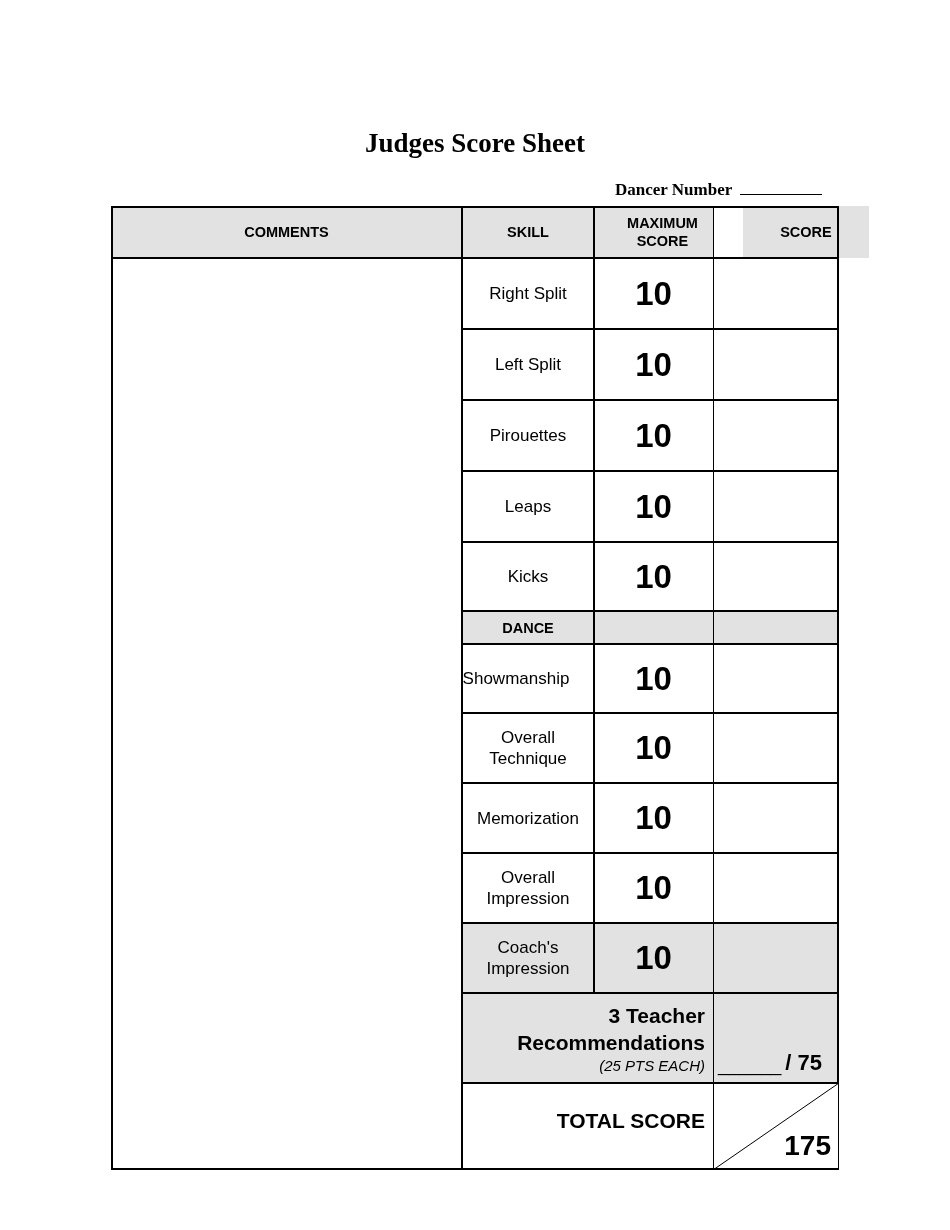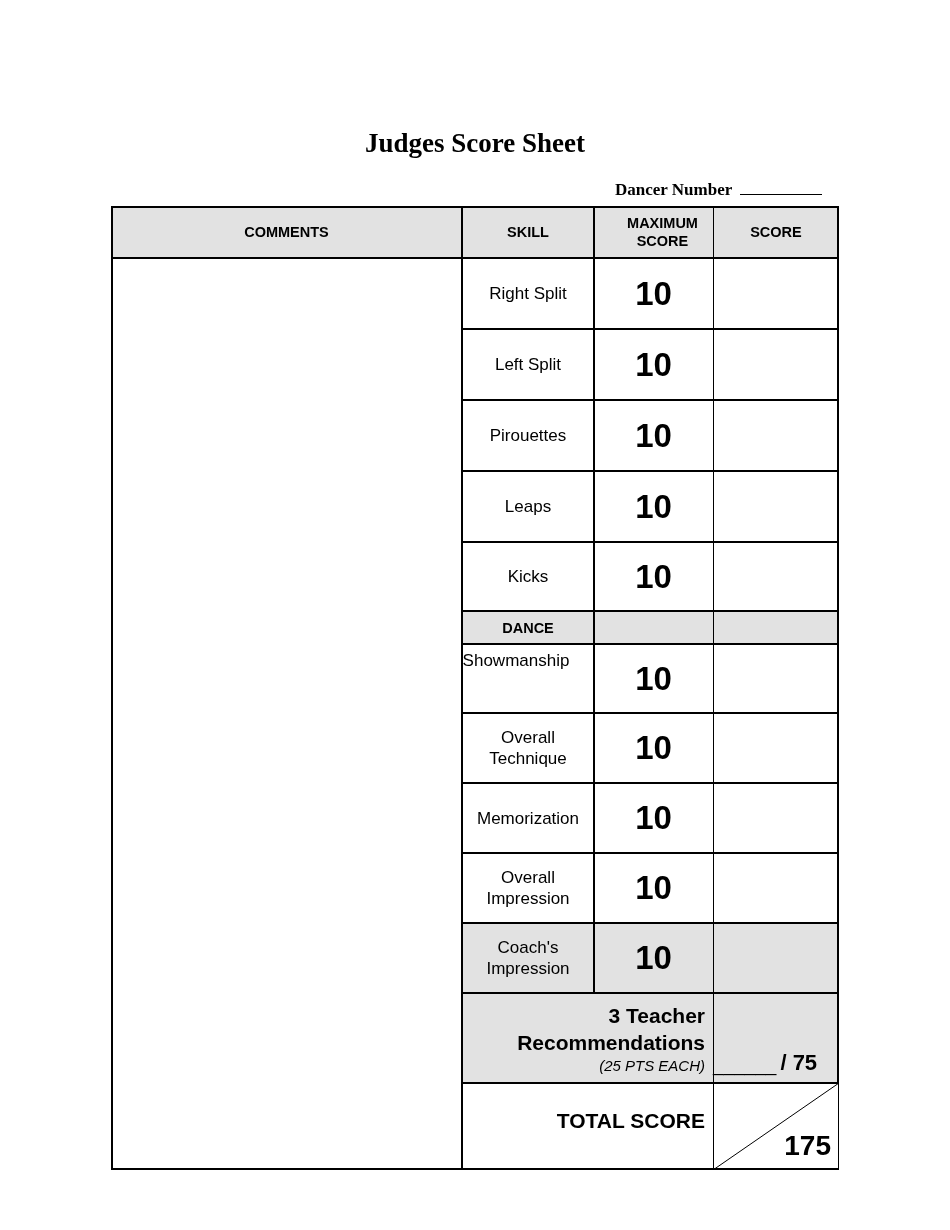--- a/index.html
+++ b/index.html
@@ -36,21 +36,21 @@
 
   <div class="cell hdr" style="left:351px;top:0;width:132px;height:52px;">
       <span>SKILL</span>
     </div>
   <div class="cell hdr" style="left:0;top:0;width:351px;height:52px;">
       <span>COMMENTS</span>
     </div>
   <div class="cell hdr" style="left:483px;top:0;width:119px;height:52px;padding-left:18px;">
       <span style="width:90px;display:block;">MAXIMUM SCORE</span>
     </div>
-  <div class="cell hdr" style="left:602px;top:0;width:126px;height:52px;">
+  <div class="cell hdr" style="left:632px;top:0;width:126px;height:52px;">
       <span>SCORE</span>
     </div>
 
   <div class="cell" style="left:0;top:52px;width:351px;height:912px;"></div>
 
   <div class="cell skill" style="left:351px;top:52px;width:132px;height:71px;">
       <span>Right Split</span>
     </div>
   <div class="cell max" style="left:483px;top:52px;width:119px;height:71px;">
       <span>10</span>
@@ -87,21 +87,21 @@
   <div class="cell max" style="left:483px;top:336px;width:119px;height:69px;">
       <span>10</span>
     </div>
   <div class="cell" style="left:602px;top:336px;width:126px;height:69px;"></div>
 
   <div class="cell gray" style="left:351px;top:405px;width:377px;height:33px;"></div>
   <div class="cell hdr" style="left:351px;top:405px;width:132px;height:33px;font-size:14.5px;">
       <span>DANCE</span>
     </div>
 
-  <div class="cell skill" style="left:351px;top:420px;width:108px;height:69px;">
+  <div class="cell skill" style="left:351px;top:438px;width:108px;height:69px;">
       <span>Showmanship</span>
     </div>
   <div class="cell max" style="left:483px;top:438px;width:119px;height:69px;">
       <span>10</span>
     </div>
   <div class="cell" style="left:602px;top:438px;width:126px;height:69px;"></div>
 
   <div class="cell skill" style="left:351px;top:507px;width:132px;height:70px;border-radius:21px;">
       <span style="width:90px;display:block;">Overall Technique</span>
     </div>
@@ -132,21 +132,21 @@
   <div class="cell max gray" style="left:483px;top:717px;width:119px;height:70px;">
       <span>10</span>
     </div>
   <div class="cell gray" style="left:602px;top:717px;width:126px;height:70px;"></div>
 
   <div class="cell gray" style="left:351px;top:787px;width:251px;height:90px;flex-direction:column;align-items:flex-end;justify-content:center;padding-right:8px;">
     <div style="font-weight:bold;font-size:21px;line-height:27px;">3 Teacher</div>
     <div style="font-weight:bold;font-size:21px;line-height:27px;">Recommendations</div>
     <div style="font-style:italic;font-size:15px;line-height:19px;">(25 PTS EACH)</div>
   </div>
-  <div class="cell gray" style="left:602px;top:787px;width:126px;height:90px;align-items:flex-end;justify-content:flex-start;padding:0 9px 7px 0;">
+  <div class="cell gray" style="left:602px;top:787px;width:126px;height:90px;align-items:flex-end;justify-content:flex-end;padding:0 17px 7px 0;">
     <span style="font-size:19px;">______</span>
     <span style="font-weight:bold;font-size:22px;margin-left:4px;">/ 75</span>
   </div>
 
   <div class="cell" style="left:351px;top:877px;width:251px;height:87px;justify-content:flex-end;padding:0 8px 12px 0;">
     <span style="font-weight:bold;font-size:21px;">TOTAL SCORE</span>
   </div>
   <div class="cell" style="left:602px;top:877px;width:126px;height:87px;">
     <svg width="126" height="87" style="position:absolute;left:0;top:0;">
         <line x1="0" y1="87" x2="126" y2="0" stroke="#000" stroke-width="1"></line>

